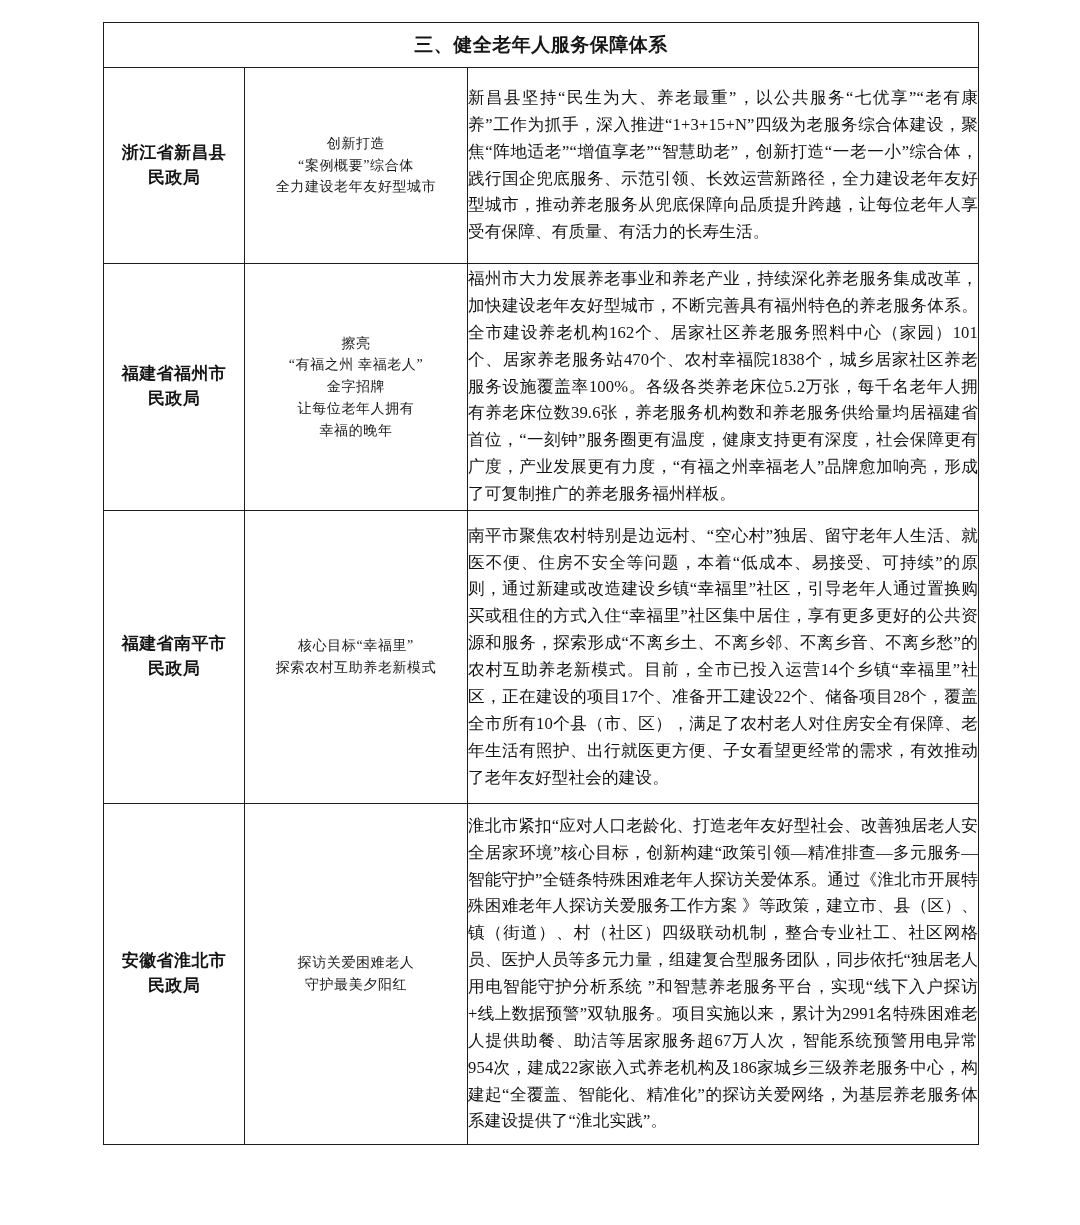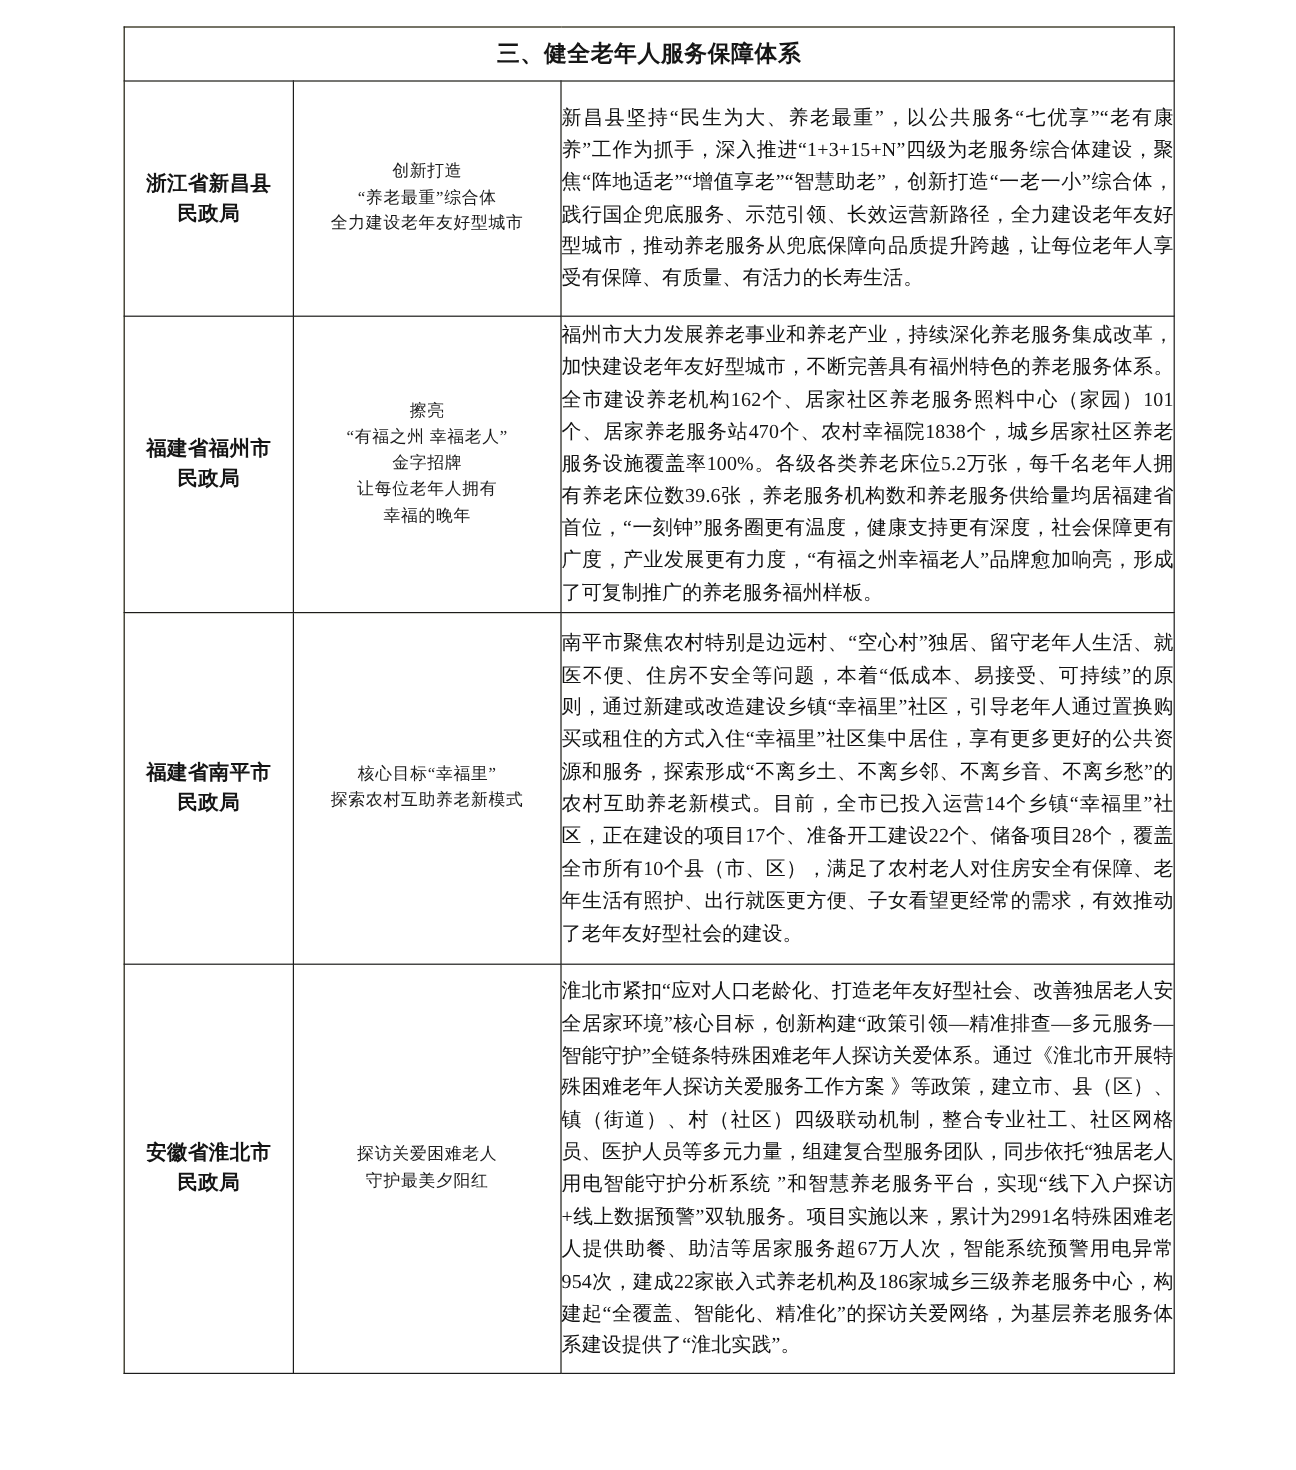--- a/index.html
+++ b/index.html
@@ -24,21 +24,21 @@
     height: 1225px;
   }
 
   .doc-table {
     position: absolute;
     left: 103px;
     top: 22px;
     width: 875px;
     border-collapse: collapse;
     table-layout: fixed;
-    background: #fef9c3;
+    background: #14b8a6;
   }
 
   .doc-table td,
   .doc-table th {
     border: 1.6px solid #1c1c1c;
     padding: 0;
     vertical-align: middle;
     background: #ffffff;
   }
 
@@ -129,21 +129,21 @@
       </tr>
 
 
       <tr class="row-1">
         <td class="unit-cell">
           <span class="nowrap-line">浙江省新昌县</span>
           <span class="nowrap-line">民政局</span>
         </td>
         <td class="name-cell">
           <span class="nowrap-line">创新打造</span>
-          <span class="nowrap-line">“养老最重”综合体</span>
+          <span class="nowrap-line">“案例概要”综合体</span>
           <span class="nowrap-line">全力建设老年友好型城市</span>
         </td>
         <td class="summary-cell">新昌县坚持“民生为大、养老最重”，以公共服务“七优享”“老有康养”工作为抓手，深入推进“1+3+15+N”四级为老服务综合体建设，聚焦“阵地适老”“增值享老”“智慧助老”，创新打造“一老一小”综合体，践行国企兜底服务、示范引领、长效运营新路径，全力建设老年友好型城市，推动养老服务从兜底保障向品质提升跨越，让每位老年人享受有保障、有质量、有活力的长寿生活。</td>
       </tr>
 
       <tr class="row-2">
         <td class="unit-cell">
           <span class="nowrap-line">福建省福州市</span>
           <span class="nowrap-line">民政局</span>
         </td>

